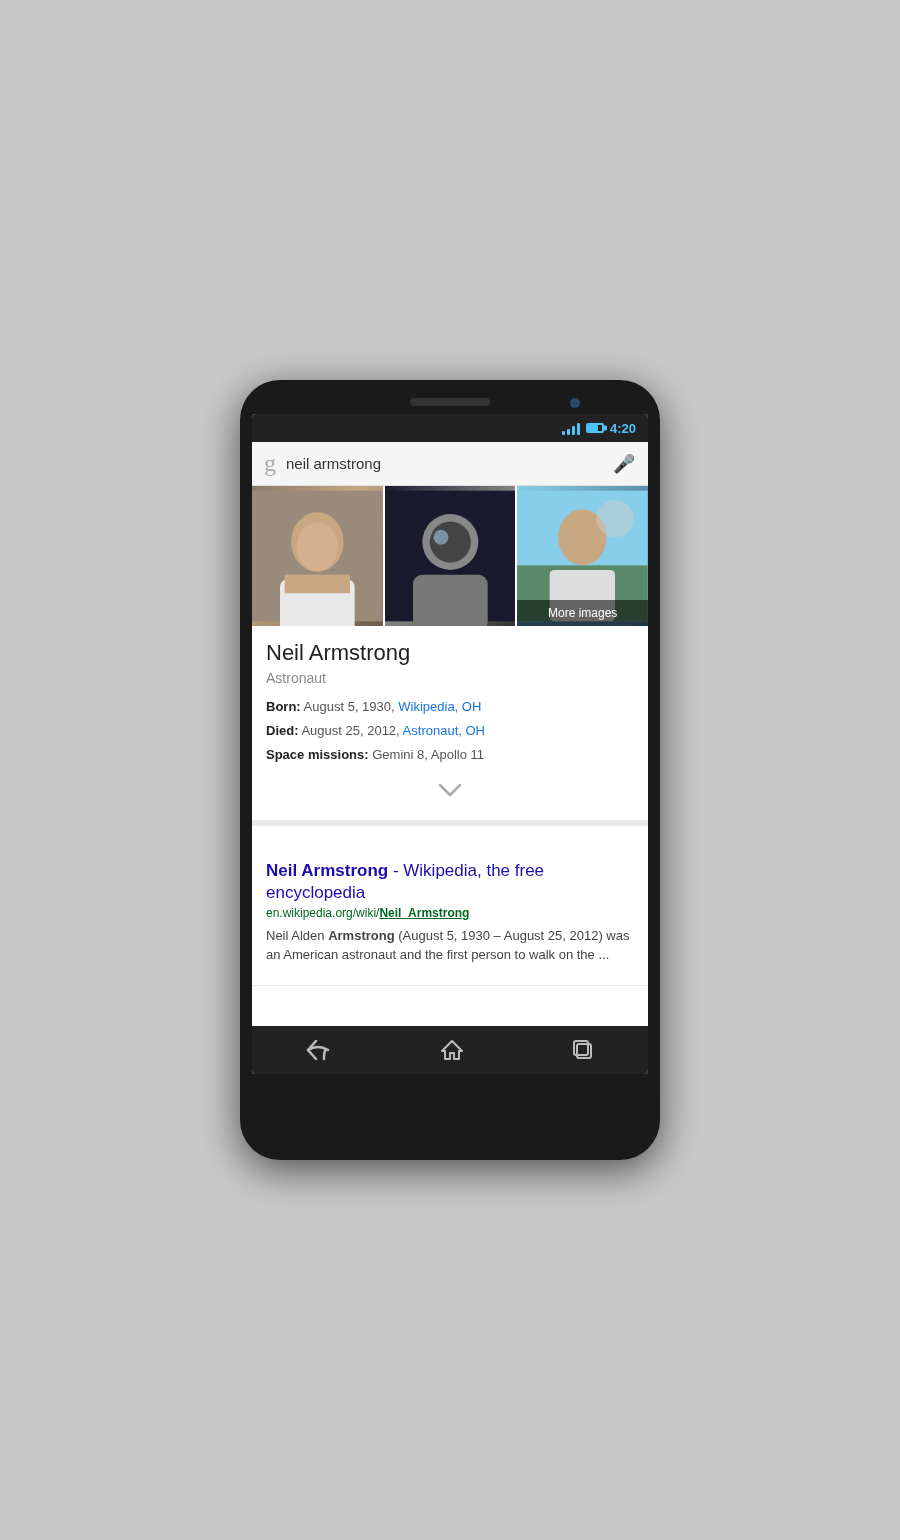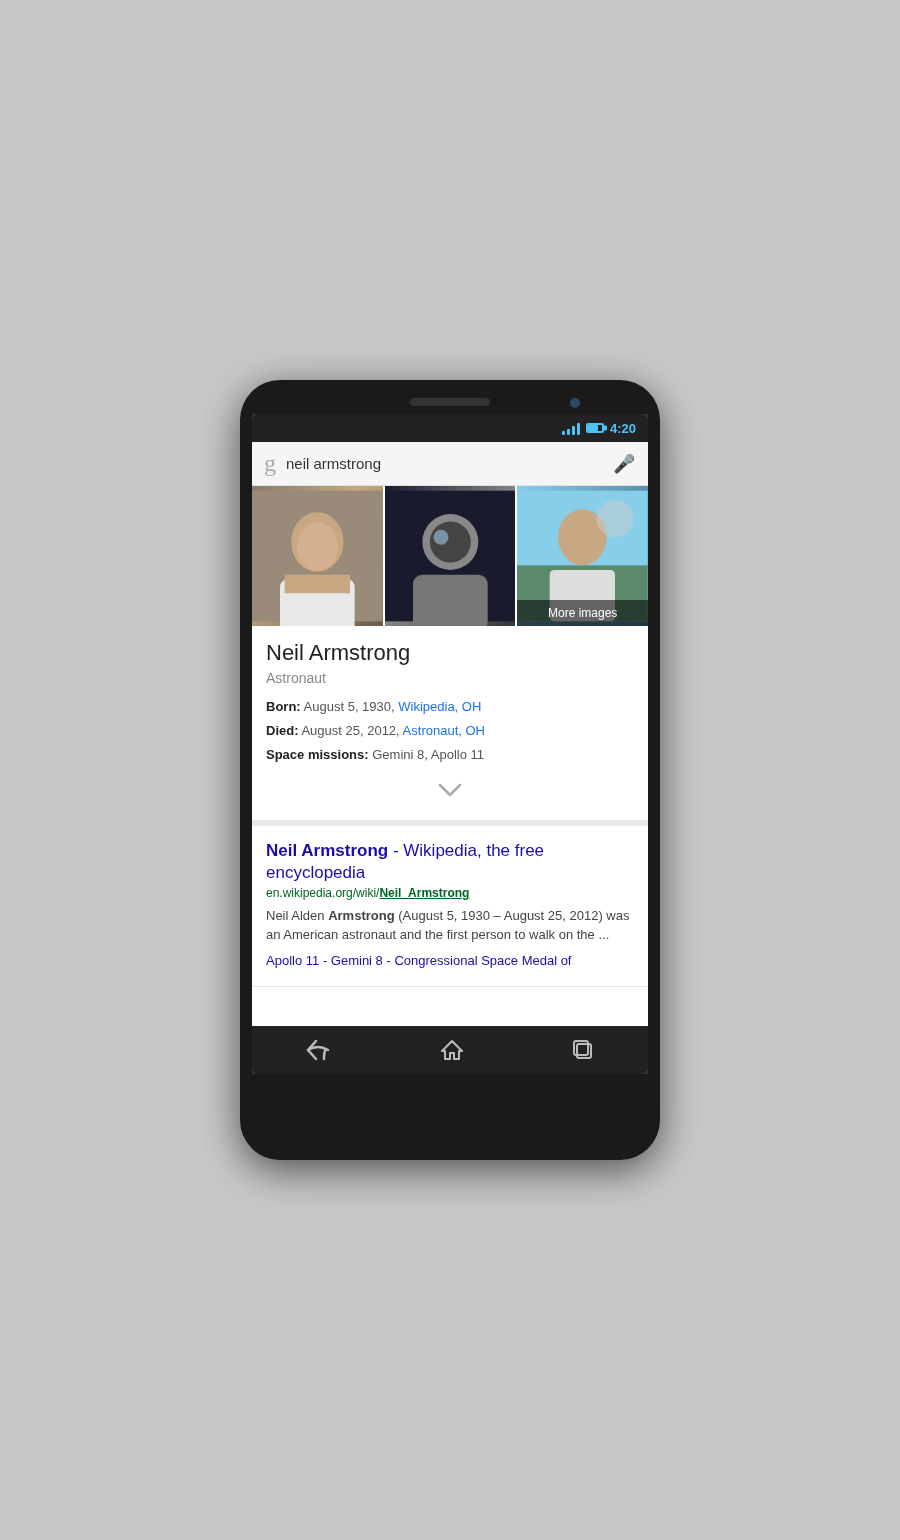--- a/index.html
+++ b/index.html
@@ -235,20 +235,21 @@
     .expand-chevron {
       text-align: center;
       padding: 10px;
       color: #aaa;
       font-size: 18px;
     }
 
     
     .search-results {
       padding: 0;
+      margin-top: 20px;
     }
 
     .result-item {
       padding: 14px 14px;
       border-bottom: 1px solid #e8e8e8;
     }
 
     .result-title {
       font-size: 17px;
       color: #1a0dab;
@@ -412,27 +413,20 @@
         <div class="result-item">
           <a class="result-title" href="#">
             <strong>Neil Armstrong</strong><span> - Wikipedia, the free encyclopedia</span>
           </a>
           <span class="result-url">
             <span>en.wikipedia.org/wiki/</span><strong>Neil_Armstrong</strong>
           </span>
           <div class="result-snippet">
             <span>Neil Alden </span><strong>Armstrong</strong><span> (August 5, 1930 – August 25, 2012) was an American astronaut and the first person to walk on the ...</span>
           </div>
-          <div class="result-links">
-            <a href="#">Apollo 11</a>
-            <span> - </span>
-            <a href="#">Gemini 8</a>
-            <span> - </span>
-            <a href="#">Congressional Space Medal of</a>
-          </div>
         </div>
       </div>
 
     </div>
 
     <div class="nav-bar">
 
       <div class="nav-btn">
         <svg width="26" height="22" viewBox="0 0 26 22" xmlns="http://www.w3.org/2000/svg">
           <path d="M10 2 L2 11 L10 20" fill="none" stroke="#bbb" stroke-width="2.5" stroke-linecap="round" stroke-linejoin="round"></path>

